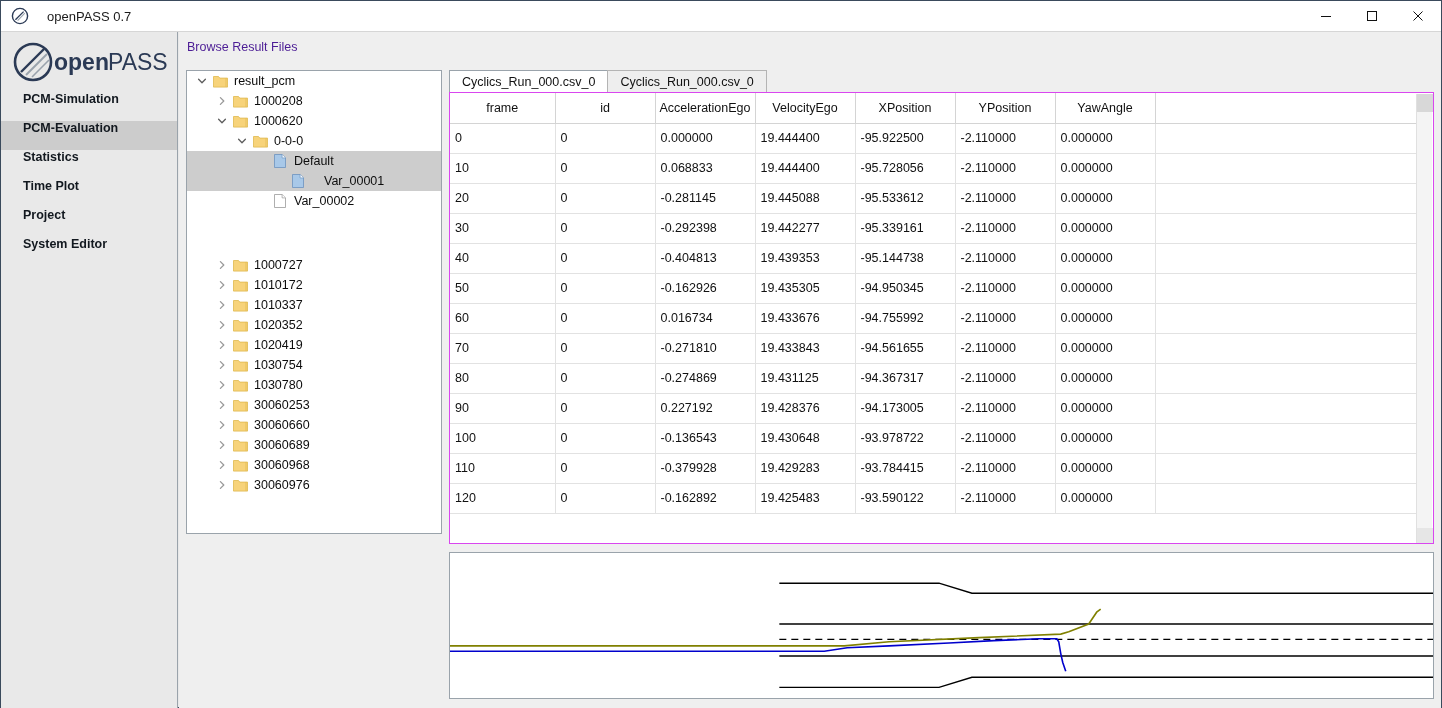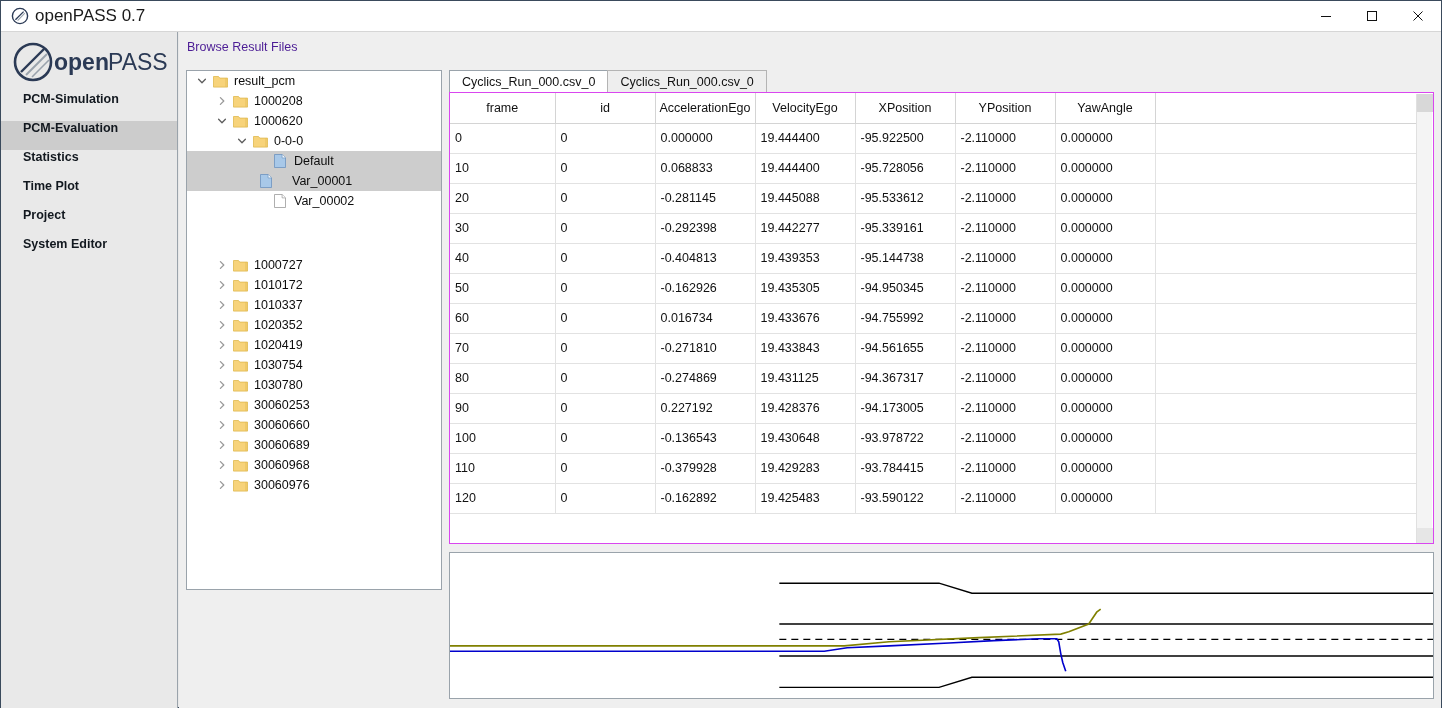--- a/index.html
+++ b/index.html
@@ -22,22 +22,22 @@
     width: 1440px; height: 31px;
     background: #ffffff;
     border-bottom: 1px solid #d6d6d6;
     display: flex; align-items: center;
   }
   #app-icon {
     margin-left: 10px; width: 18px; height: 18px;
     display: flex; align-items: center; justify-content: center;
   }
   #title-text {
-    margin-left: 6px;
-    font-size: 17px; color: #1a1a1a;
+    margin-left: 18px;
+    font-size: 13px; color: #1a1a1a;
   }
   .win-btns { margin-left: auto; display: flex; height: 31px; }
   .win-btn {
     width: 46px; height: 31px;
     display: flex; align-items: center; justify-content: center;
     cursor: default;
   }
 
   
   #sidebar {
@@ -65,21 +65,21 @@
     background: #efefef;
   }
   #browse-label {
     position: absolute; left: 8px; top: 8px;
     font-size: 12.5px; color: #4c1d95;
   }
 
   
   #tree-panel {
     position: absolute; left: 7px; top: 38px;
-    width: 256px; height: 520px;
+    width: 256px; height: 464px;
     background: #ffffff;
     border: 1px solid #9aa3ab;
     overflow: hidden;
   }
   .tree-row {
     height: 20px; display: flex; align-items: center;
     font-size: 12.5px; color: #0d0d0d;
     white-space: nowrap; cursor: default;
   }
   .tree-row.selected { background: #cdcdcd; }
@@ -307,21 +307,21 @@
           <div class="tree-row selected" style="padding-left: 66px;">
             <span class="tw-spacer"></span>
             <span class="node-icon">
               <svg width="12" height="14" viewBox="0 0 12 14">
                 <path d="M0.5 0.5h7.6l3.4 3.3v9.7H0.5z" fill="#a8c8e8" stroke="#6c93bf" stroke-width="0.8"></path>
                 <path d="M8.1 0.6v3.3h3.3" fill="#ffffff" stroke="#6c93bf" stroke-width="0.7"></path>
               </svg>
             </span>
             <span class="node-label">Default</span>
           </div>
-          <div class="tree-row selected" style="padding-left: 40px; gap: 12px;">
+          <div class="tree-row selected" style="padding-left: 72px; gap: 12px;">
             <span class="tw-spacer"></span>
             <span class="node-icon">
               <svg width="12" height="14" viewBox="0 0 12 14">
                 <path d="M0.5 0.5h7.6l3.4 3.3v9.7H0.5z" fill="#a8c8e8" stroke="#6c93bf" stroke-width="0.8"></path>
                 <path d="M8.1 0.6v3.3h3.3" fill="#ffffff" stroke="#6c93bf" stroke-width="0.7"></path>
               </svg>
             </span>
             <span class="node-label">Var_00001</span>
           </div>
           <div class="tree-row" style="padding-left: 66px;">

